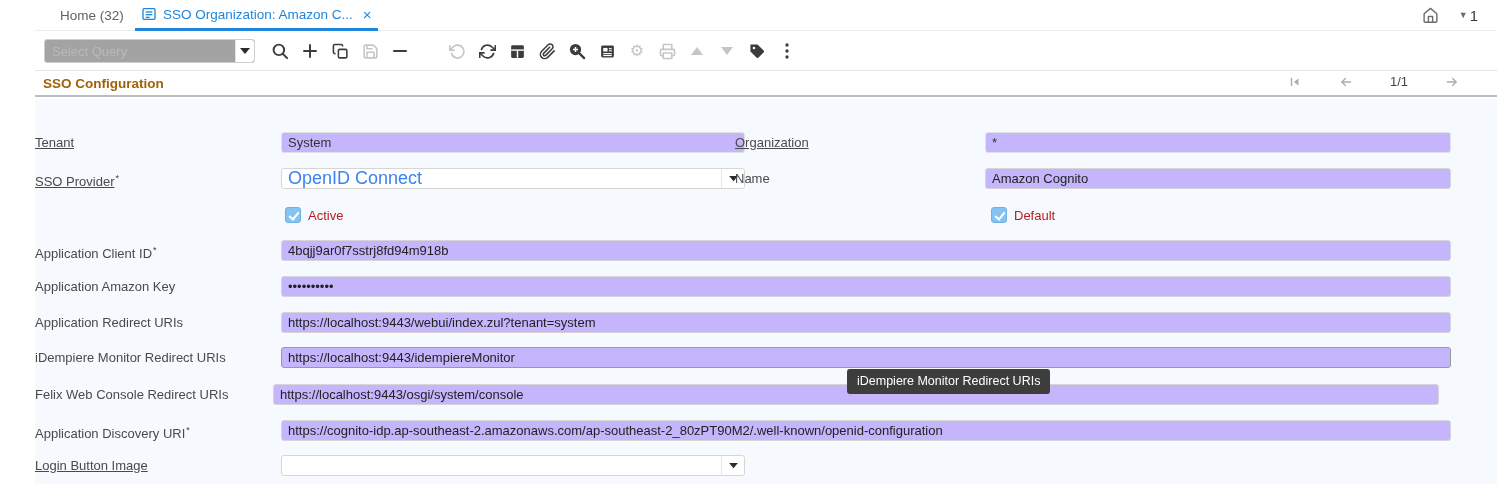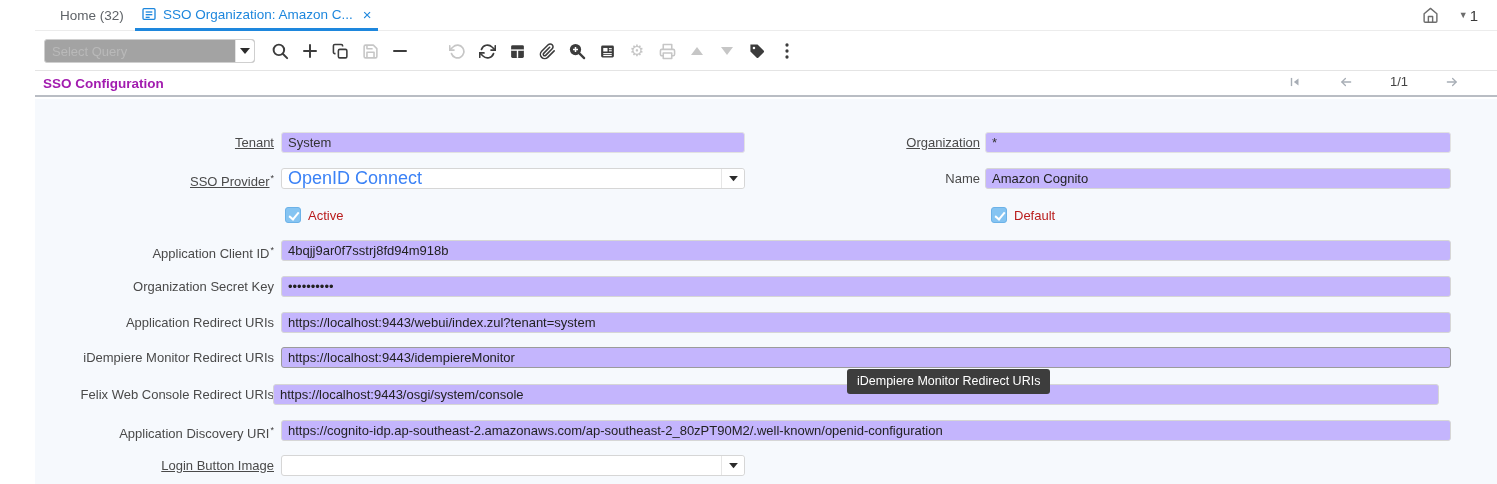--- a/index.html
+++ b/index.html
@@ -25,28 +25,28 @@
   .sq-btn { width:24px; border:0; border-left:1px solid #e3e3e3; background:#fff; display:flex; align-items:center; justify-content:center; cursor:pointer; border-radius:0 3px 3px 0; }
   .tools { position:absolute; left:236px; top:8px; height:24px; display:flex; align-items:center; gap:12px; }
   .tbtn { width:18px; height:18px; display:flex; align-items:center; justify-content:center; background:none; border:0; cursor:pointer; color:#3c3c3c; }
   .tbtn.dis { color:#c6c6c6; cursor:default; }
   .tspacer { width:15px; }
   .tbtn svg { display:block; }
   .glyph { font-size:16px; line-height:1; }
 
   
   .breadcrumb { position:absolute; left:0; top:71px; width:100%; height:26px; background:#fff; border-bottom:2px solid #b9bdc4; }
-  .bc-title { position:absolute; left:8px; top:5px; font-size:13.5px; font-weight:bold; color:#a21caf; }
+  .bc-title { position:absolute; left:8px; top:5px; font-size:13.5px; font-weight:bold; color:#a16207; }
   .paging { position:absolute; right:22px; top:3px; display:flex; align-items:center; gap:36px; color:#a7adb5; }
   .pgbtn { background:none; border:0; cursor:pointer; color:#a7adb5; display:flex; align-items:center; }
   .pg-ind { font-size:13px; color:#444; }
 
   
   .form { position:absolute; left:0; top:99px; width:100%; height:385px; background:#f6f9fd; }
-  .lbl { position:absolute; height:21px; line-height:21px; font-size:13px; color:#4a4a4a; text-align:right; }
+  .lbl { position:absolute; height:21px; line-height:21px; font-size:13px; color:#4a4a4a; text-align:left; }
   .lbl.link span { text-decoration:underline; cursor:pointer; }
   .lbl sup { font-size:9px; color:#3a3a3a; margin-left:1px; }
   .fld { position:absolute; height:21px; border:1px solid #d6d6d6; border-radius:3px; background:#c4b5fd; font-size:13px; color:#222; padding:0 6px; font-family:inherit; outline:none; }
   .fld.ro { background:#c4b5fd; border-color:#e2e2e2; color:#333; }
   .fld.hov { border-color:#9b9b9b; }
   .combo { position:absolute; height:21px; border:1px solid #d6d6d6; border-radius:3px; background:#fff; display:flex; }
   .combo input { flex:1; border:0; outline:none; padding:0 6px; font-size:18px; color:#3b82f6; font-family:inherit; background:transparent; }
   .combo-btn { width:23px; border:0; border-left:1px solid #e6e6e6; background:#fff; display:flex; align-items:center; justify-content:center; cursor:pointer; border-radius:0 3px 3px 0; }
   .cb-row { position:absolute; height:18px; display:flex; align-items:center; gap:7px; }
   .checkbox { width:16px; height:16px; border-radius:3px; background:#85c4f2; border:1px solid #6cb2e8; position:relative; cursor:pointer; }
@@ -273,21 +273,21 @@
       <span class="cb-label">Active</span>
     </div>
     <div class="cb-row" style="left:956px;top:107px">
       <span class="checkbox"></span>
       <span class="cb-label">Default</span>
     </div>
 
     <div class="lbl" style="left:0;top:141px;width:239px"><span>Application Client ID</span><sup>*</sup></div>
     <input class="fld" style="left: 246px; top: 141px; width: 1170px;" value="4bqjj9ar0f7sstrj8fd94m918b">
 
-    <div class="lbl" style="left:0;top:177px;width:239px"><span>Organization Secret Key</span></div>
+    <div class="lbl" style="left:0;top:177px;width:239px"><span>Application Amazon Key</span></div>
     <input class="fld" style="left: 246px; top: 177px; width: 1170px;" value="••••••••••">
 
     <div class="lbl" style="left:0;top:213px;width:239px"><span>Application Redirect URIs</span></div>
     <input class="fld" style="left: 246px; top: 213px; width: 1170px;" value="https://localhost:9443/webui/index.zul?tenant=system">
 
     <div class="lbl" style="left:0;top:248px;width:239px"><span>iDempiere Monitor Redirect URIs</span></div>
     <input class="fld hov" style="left: 246px; top: 248px; width: 1170px;" value="https://localhost:9443/idempiereMonitor">
 
     <div class="lbl" style="left:0;top:285px;width:239px"><span>Felix Web Console Redirect URIs</span></div>
     <input class="fld" style="left: 238px; top: 285px; width: 1166px;" value="https://localhost:9443/osgi/system/console">

